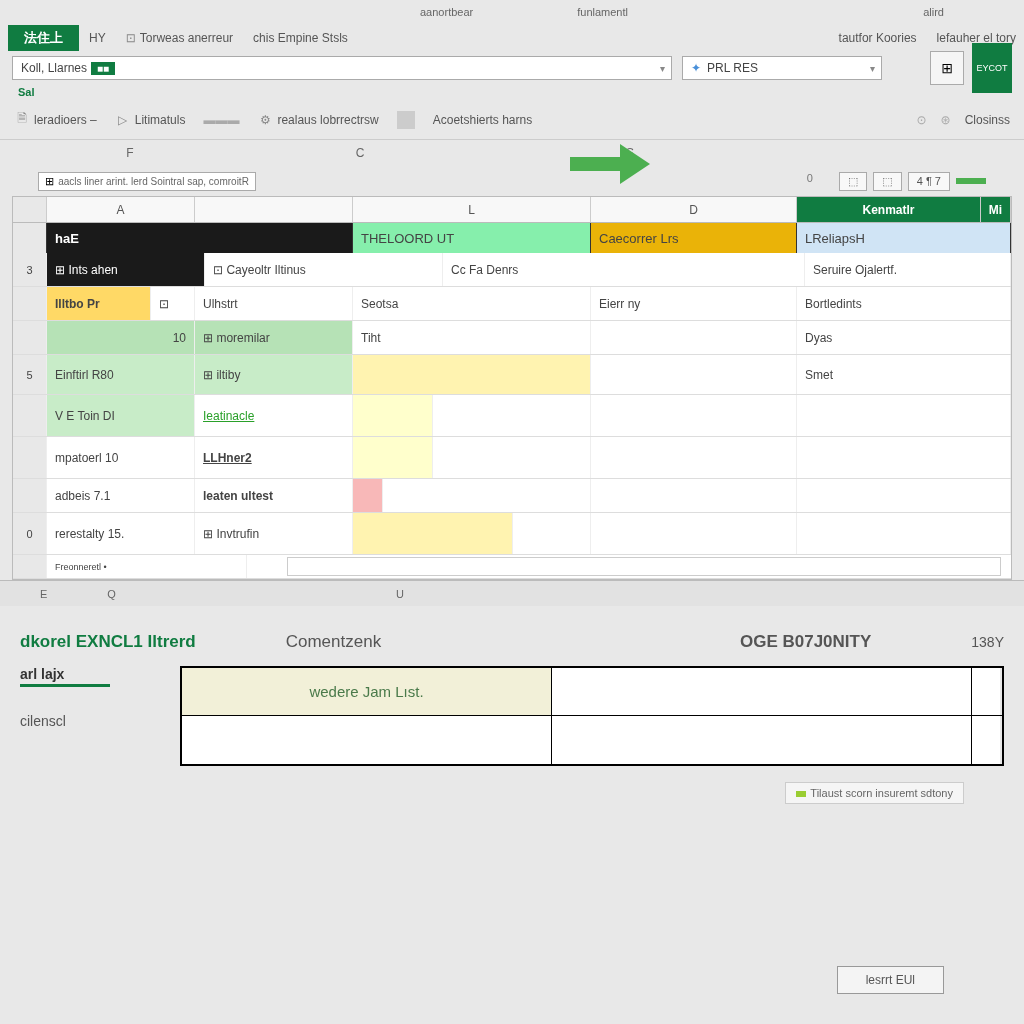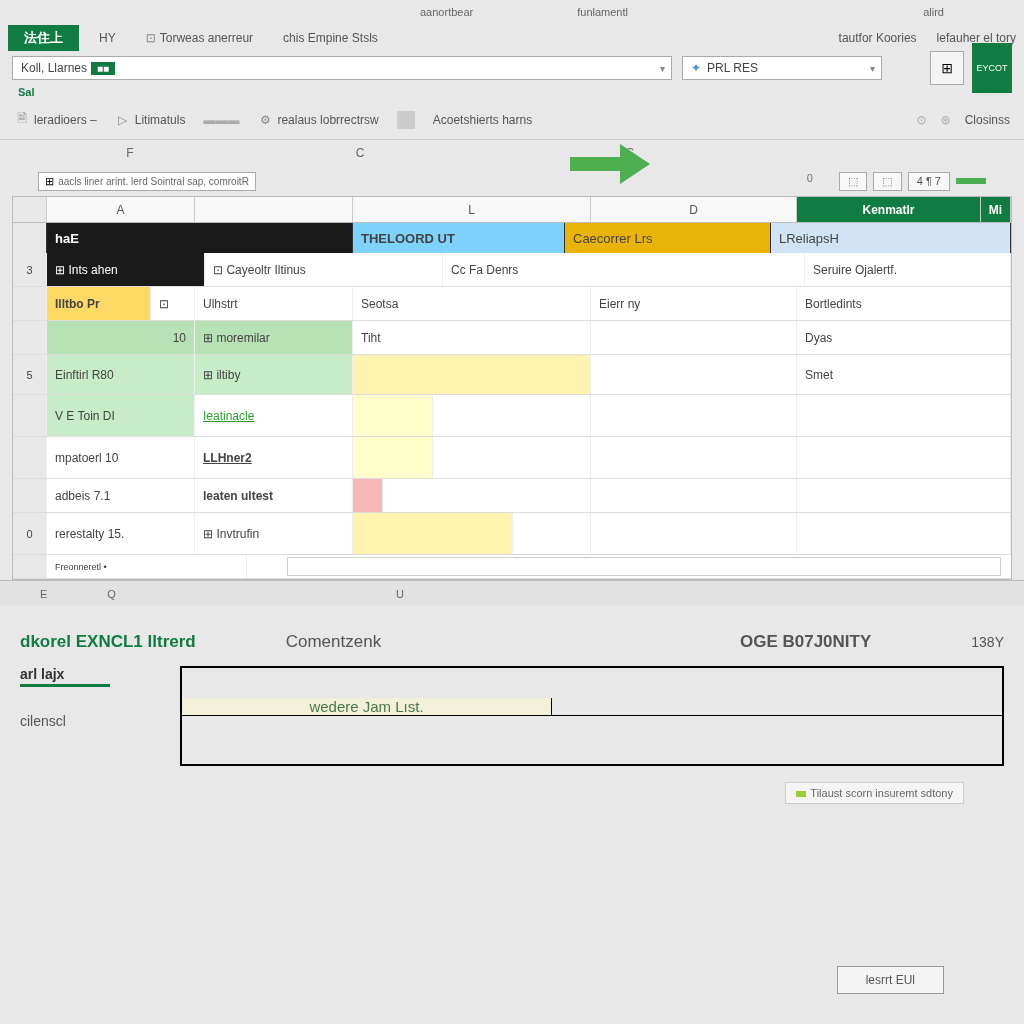--- a/index.html
+++ b/index.html
@@ -3,21 +3,21 @@
 <meta charset="utf-8">
 <style>
 * { box-sizing: border-box; margin: 0; padding: 0; font-family: "Segoe UI", Arial, sans-serif; }
 body { background: #e8e8e8; width: 1024px; height: 1024px; overflow: hidden; position: relative; }
 
 
 .top-tabs { height: 24px; display: flex; align-items: center; gap: 24px; padding: 0 80px; font-size: 11px; color: #666; }
 .top-tabs span { cursor: pointer; margin-left: 16px; }
 
 
-.ribbon-row { height: 28px; display: flex; align-items: center; padding: 0 8px; gap: 10px; font-size: 12px; }
+.ribbon-row { height: 28px; display: flex; align-items: center; padding: 0 8px; gap: 0; font-size: 12px; }
 .ribbon-file { background: #107c41; color: #fff; padding: 4px 16px; font-weight: bold; font-size: 13px; }
 .ribbon-tab { color: #555; padding: 4px 10px; cursor: pointer; }
 .ribbon-right { margin-left: auto; display: flex; align-items: center; gap: 20px; font-size: 12px; color: #555; }
 
 
 .toolbar-row { height: 32px; display: flex; align-items: center; gap: 10px; padding: 4px 12px; }
 .dropdown-box { background: #fff; border: 1px solid #aaa; height: 24px; display: flex; align-items: center; padding: 0 8px; font-size: 12px; color: #444; position: relative; }
 .dropdown-big { flex: 1; max-width: 660px; }
 .dropdown-mid { width: 200px; }
 .dd-arrow { position: absolute; right: 6px; color: #888; font-size: 10px; }
@@ -95,21 +95,21 @@
 .lp-title1 { color:#107c41; font-weight:bold; }
 .lp-title2 { color:#555; }
 .lp-title3 { color:#555; font-weight:bold; margin-left:auto; margin-right:60px; }
 .lp-val { color:#555; font-size:14px; }
 
 .lp-left-labels { display:flex; flex-direction:column; gap:26px; font-size:14px; color:#555; width:160px; }
 .lp-left-labels .lbl1 { color:#333; font-weight:bold; border-bottom:3px solid #107c41; width:90px; padding-bottom:2px; }
 
 .lp-table { display:flex; }
 .lp-grid { flex:1; border:2px solid #000; }
-.lp-grid-row { display:flex; height:48px; border-bottom:1px solid #000;align-items:flex-end; }
+.lp-grid-row { display:flex; height:48px; border-bottom:1px solid #000; }
 .lp-grid-row:last-child { border-bottom:none; }
 .lp-grid-cell { border-right:1px solid #000; display:flex; align-items:center; justify-content:center; font-size:15px; color:#4a7a4a; }
 .lp-grid-cell:last-child { border-right:none; }
 .lp-cell1 { width:370px; background:#f2f0d8; }
 .lp-cell2 { width:420px; background:#fff; }
 .lp-cell3 { width:28px; background:#fff; }
 
 .lp-note { font-size:11px; color:#666; background:#f5f5f5; border:1px solid #ccc; padding:4px 10px; width:fit-content; margin-left:auto; margin-right:40px; margin-top:16px; }
 .lp-note-bar { width:10px; height:6px; background:#9acd32; display:inline-block; margin-right:4px; vertical-align:middle; }
 
@@ -212,21 +212,21 @@
     <div class="gh gh-b"></div>
     <div class="gh gh-c">L</div>
     <div class="gh gh-d">D</div>
     <div class="gh gh-e hdr-green-end">Kenmatlr</div>
     <div class="gh hdr-green-end" style="width:30px">Mi</div>
   </div>
 
   <div class="hdr-dark">
     <div class="c" style="width:34px;background:#e8e8e8"></div>
     <div class="c" style="width:306px">haE</div>
-    <div class="c hdr-blue" style="width:212px;background:#7dd3fc;color:#444;font-weight:bold">THELOORD UT</div>
+    <div class="c hdr-blue" style="width:238px;background:#86efac;color:#444;font-weight:normal">THELOORD UT</div>
     <div class="c hdr-blue" style="width:206px;background:#eab308;color:#444;font-weight:normal">Caecorrer Lrs</div>
     <div class="c hdr-blue" style="flex:1;background:#d0e4f5;color:#444;font-weight:normal">LReliapsH</div>
   </div>
 
   <div class="drow">
     <div class="c rn">3</div>
     <div class="c" style="width:158px;background:#1a1a1a;color:#fff">⊞ Ints ahen</div>
     <div class="c" style="width:238px">⊡ Cayeoltr     Iltinus</div>
     <div class="c" style="flex:1">Cc Fa Denrs</div>
     <div class="c" style="width:206px">Seruire Ojalertf.</div>

